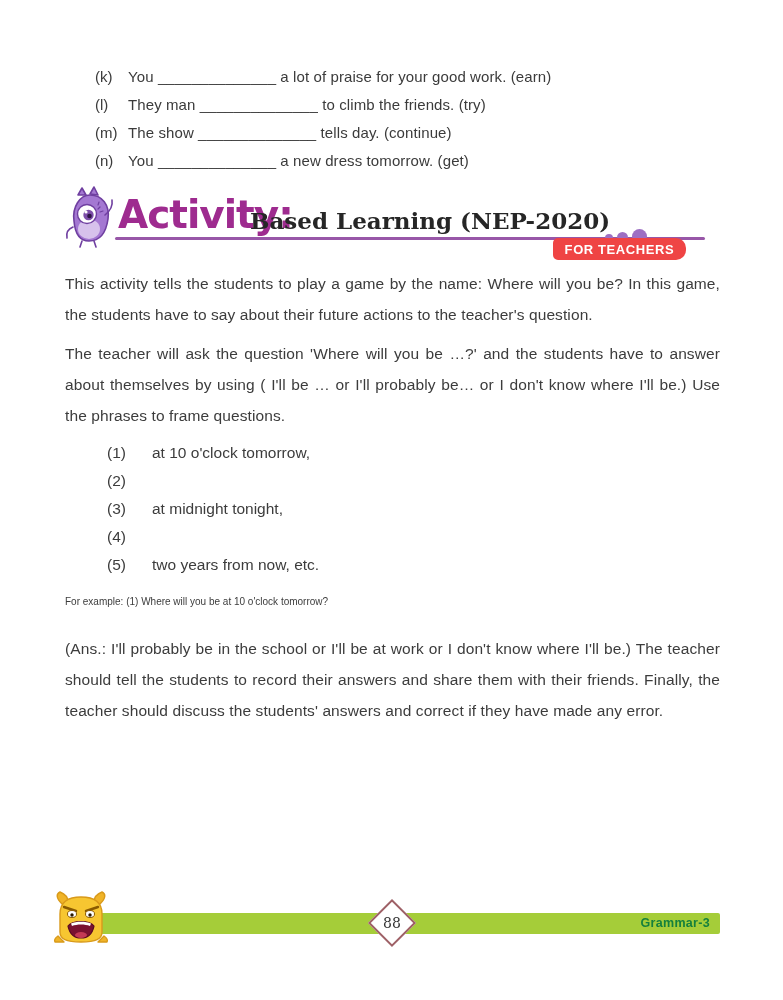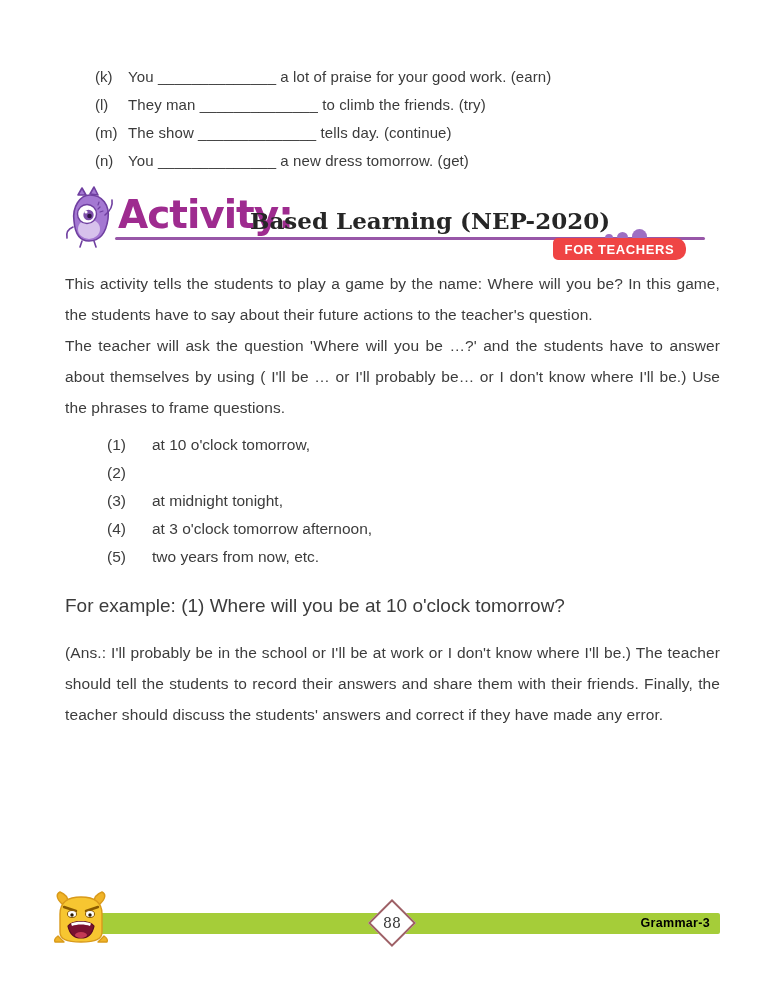--- a/index.html
+++ b/index.html
@@ -60,28 +60,28 @@
     display: flex; align-items: center; justify-content: center;
     font-family: "Liberation Sans", sans-serif;
   }
 
   
   .body-col { position: absolute; left: 65px; top: 268px; width: 655px; color: #3c3c3c; }
   .para {
     font-size: 15.5px; line-height: 31px;
     text-align: justify; letter-spacing: 0.1px;
   }
-  .para + .para { }
+  .para + .para { margin-top: 8px; }
 
   .phrase-list { margin-top: 8px; font-size: 15.5px; }
   .phrase-row { display: flex; line-height: 28px; }
   .phrase-num { margin-left: 42px; width: 45px; flex: 0 0 45px; }
   .phrase-text { flex: 1; }
 
-  .example-line { margin-top: 24px; font-size: 19px; line-height: 22px; }
+  .example-line { margin-top: 12px; font-size: 10px; line-height: 22px; }
   .answer-para { margin-top: 20px; }
 
   
   .footer { position: absolute; left: 0; top: 885px; width: 783px; height: 70px; }
   .footer-bar {
     position: absolute; left: 62px; top: 28px;
     width: 658px; height: 21px;
     background: #a5cd39; border-radius: 2px;
   }
   .footer-monster { position: absolute; left: 50px; top: 5px; }
@@ -93,21 +93,21 @@
     transform: rotate(45deg);
     display: flex; align-items: center; justify-content: center;
   }
   .page-number-diamond span {
     transform: rotate(-45deg);
     font-size: 14px; color: #333333;
     font-family: "DejaVu Serif", serif;
   }
   .footer-book-label {
     position: absolute; right: 73px; top: 31px;
-    font-size: 12.5px; color: #000000; font-weight: 600;
+    font-size: 12.5px; color: #15803d; font-weight: 600;
     letter-spacing: 0.3px;
     text-align: right;
   }
 </style>
 </head>
 <body>
 
 <div class="page">
 
   <div class="exercise-block">
@@ -171,21 +171,20 @@
       </div>
       <div class="phrase-row">
         <span class="phrase-num">(2)</span>
       </div>
       <div class="phrase-row">
         <span class="phrase-num">(3)</span>
         <span class="phrase-text">at midnight tonight,</span>
       </div>
       <div class="phrase-row">
         <span class="phrase-num">(4)</span>
-        <span class="phrase-text">at 3 o'clock tomorrow afternoon,</span>
       </div>
       <div class="phrase-row">
         <span class="phrase-num">(5)</span>
         <span class="phrase-text">two years from now, etc.</span>
       </div>
     </div>
 
     <p class="example-line">For example: (1) Where will you be at 10 o'clock tomorrow?</p>
     <p class="para answer-para">(Ans.: I'll probably be in the school or I'll be at work or I don't know where I'll be.) The teacher should tell the students to record their answers and share them with their friends. Finally, the teacher should discuss the students' answers and correct if they have made any error.</p>
   </div>

